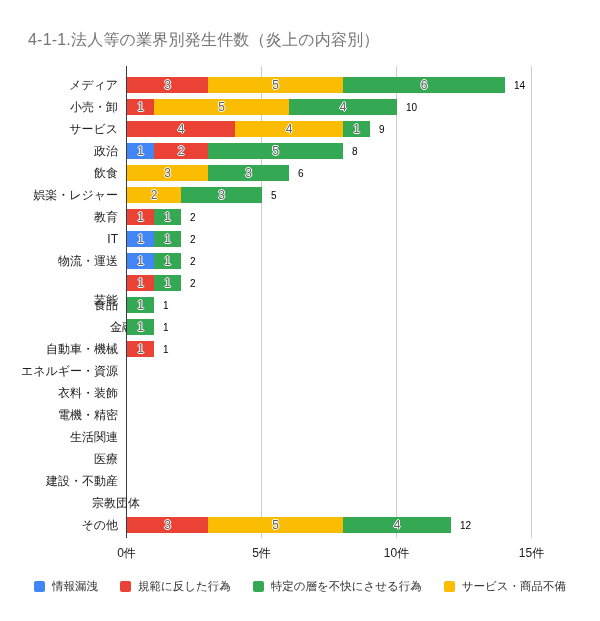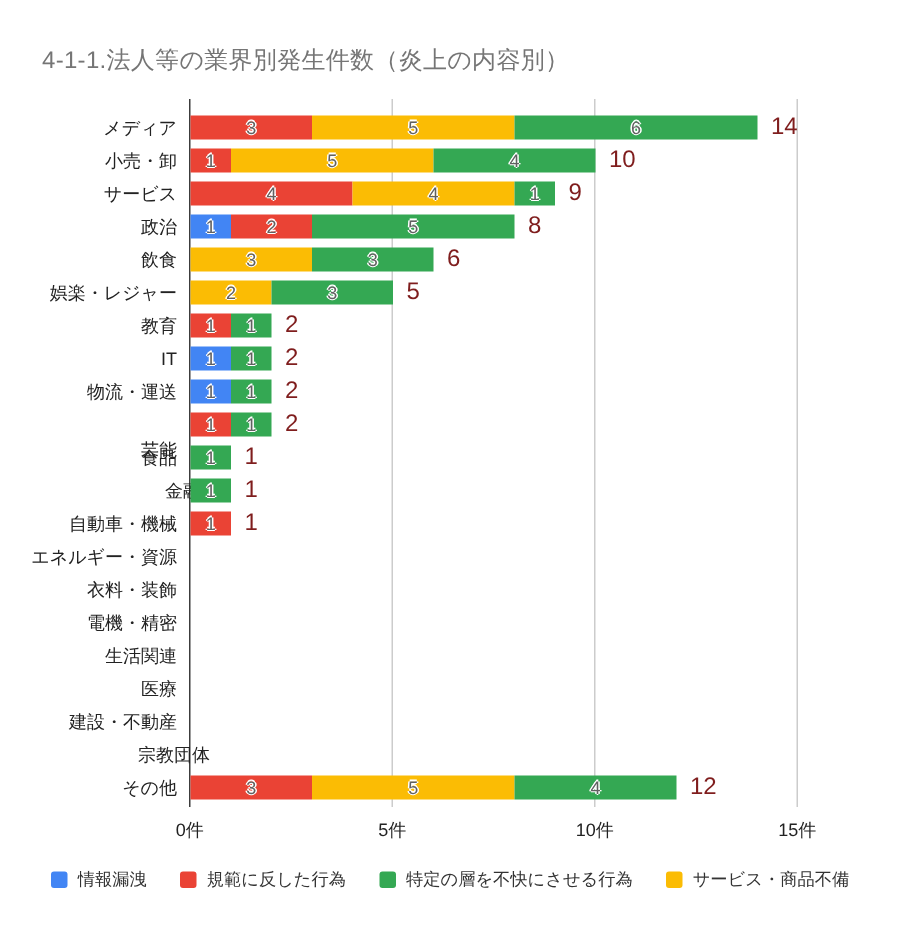--- a/index.html
+++ b/index.html
@@ -24,21 +24,21 @@
   }
   .seg{
     position:absolute;height:16px;
     display:flex;align-items:center;justify-content:center;
   }
   .seg-label{
     font-size:12px;color:#616161;
     text-shadow:-1px 0 #fff,1px 0 #fff,0 -1px #fff,0 1px #fff;
   }
   .total-label{
-    position:absolute;font-size:16px;color:#7f1d1d;
+    position:absolute;font-size:10px;color:#000000;
     display:flex;align-items:center;white-space:nowrap;
   }
   .x-tick{
     position:absolute;top:545px;width:60px;text-align:center;
     font-size:12px;color:#222222;
   }
   .legend{
     position:absolute;left:0;top:579px;width:600px;
     display:flex;justify-content:center;align-items:center;gap:22px;
   }

